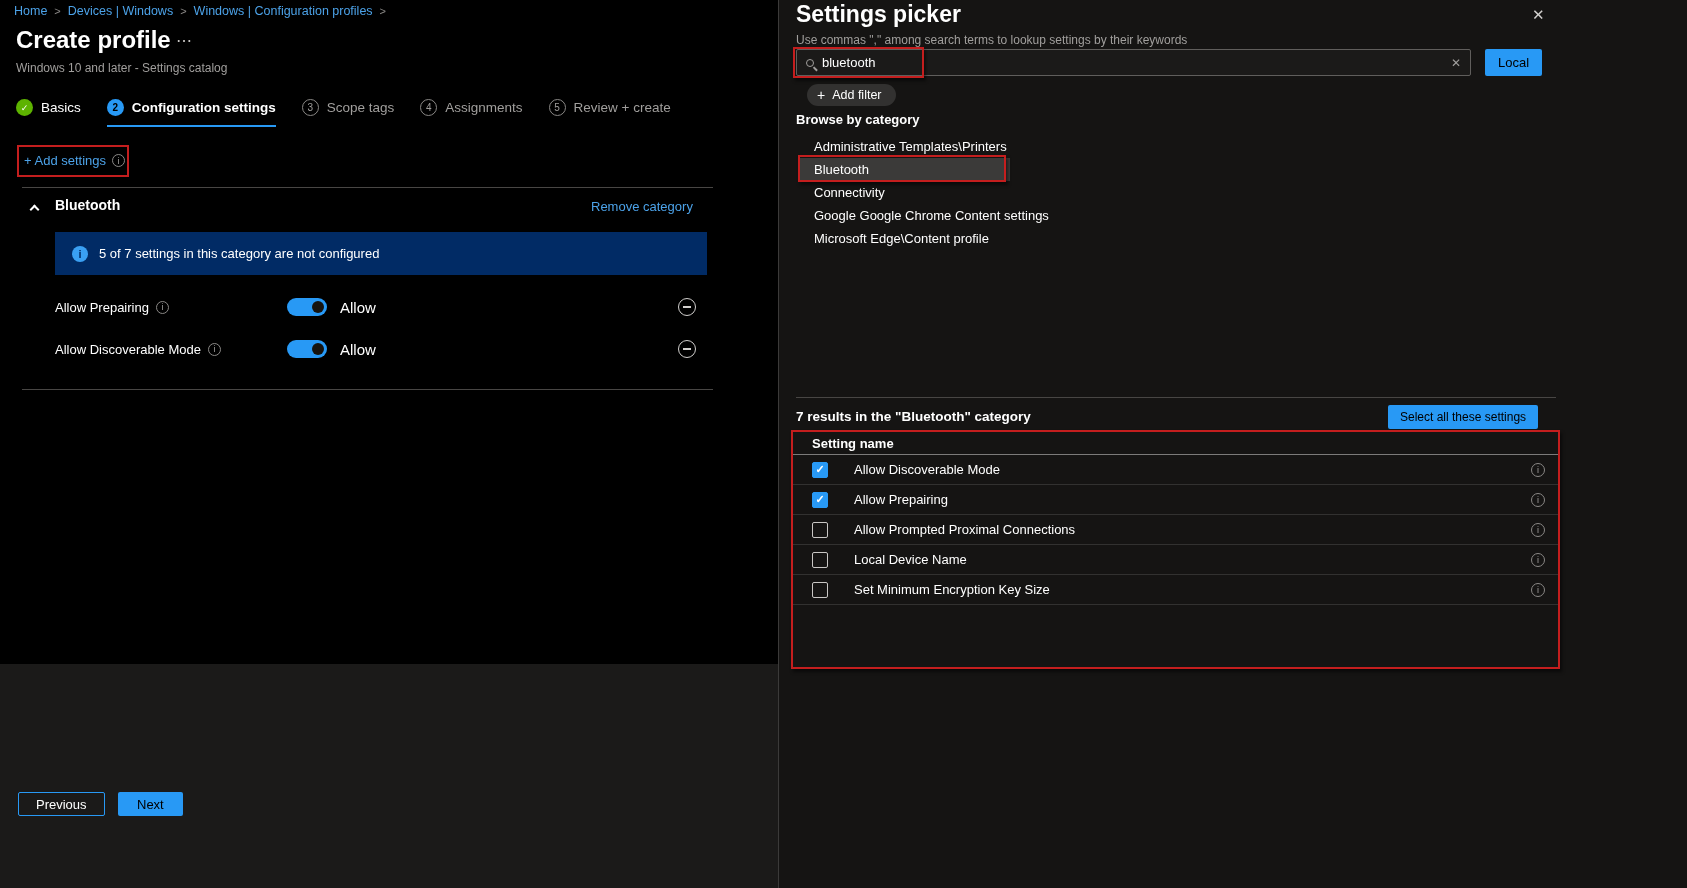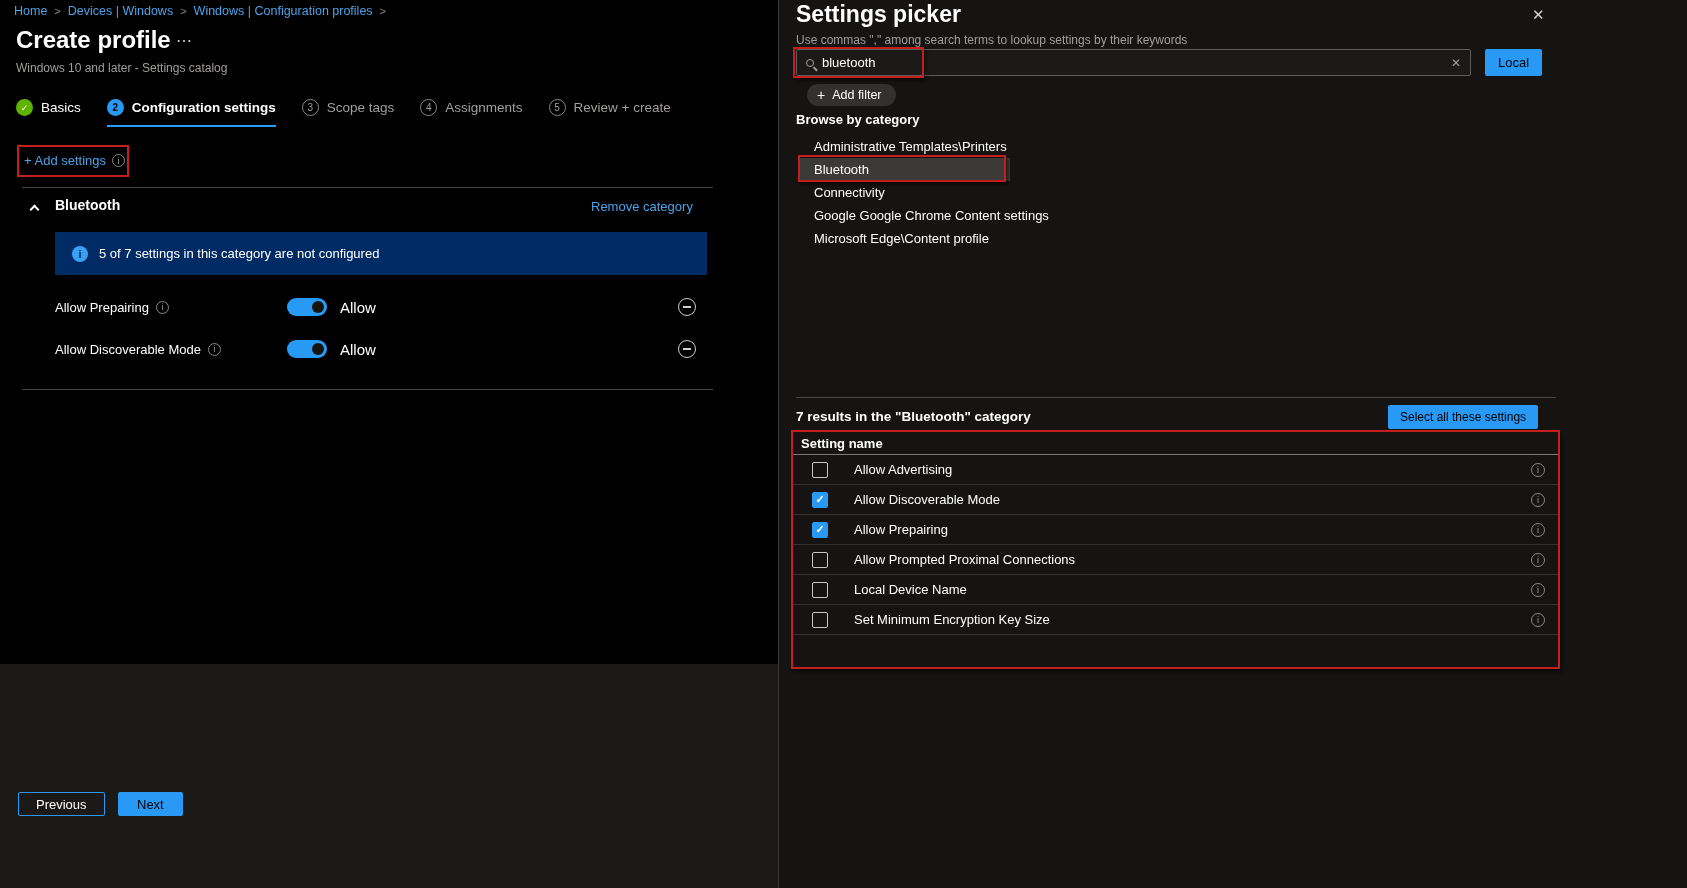--- a/index.html
+++ b/index.html
@@ -66,21 +66,21 @@
   .add-filter{position:absolute;left:28px;top:84px;height:22px;border-radius:11px;background:#323130;color:#fff;font-size:12.5px;display:flex;align-items:center;gap:7px;padding:0 14px 0 10px;cursor:pointer;}
   .plus{font-size:14px;line-height:1;}
   .browse-label{position:absolute;left:17px;top:112px;font-weight:700;font-size:13px;}
   .cat-list{position:absolute;left:21px;top:135px;width:210px;}
   .cat-item{height:23px;line-height:23px;padding-left:14px;font-size:13px;cursor:pointer;white-space:nowrap;}
   .cat-item.selected{background:#3b3a39;}
   .panel-divider{position:absolute;left:17px;top:397px;width:760px;height:1px;background:#484644;}
   .results-label{position:absolute;left:17px;top:409px;font-weight:700;font-size:13.5px;}
   .select-all{position:absolute;left:609px;top:405px;height:24px;padding:0 12px;background:#2899f5;color:#000;font-size:12px;text-align:right;}
   .results-table{position:absolute;left:14px;top:432px;width:765px;}
-  .t-header{height:23px;line-height:23px;padding-left:8px;font-weight:700;font-size:13px;border-bottom:1px solid #7c7b7a;}
+  .t-header{height:23px;line-height:23px;padding-left:19px;font-weight:700;font-size:13px;border-bottom:1px solid #7c7b7a;}
   .t-row{height:30px;display:flex;align-items:center;border-bottom:1px solid #323130;cursor:pointer;}
   .cbox{width:16px;height:16px;margin-left:19px;border:1px solid #c8c6c4;border-radius:2px;display:flex;align-items:center;justify-content:center;cursor:pointer;flex:none;}
   .cbox.checked{background:#2899f5;border-color:#2899f5;}
   .cbox.checked::after{content:"✓";color:#fff;font-size:11px;font-weight:700;}
   .t-label{margin-left:26px;font-size:13px;}
   .row-info{margin-left:auto;margin-right:13px;cursor:pointer;}
   
   .anno{position:absolute;border:2px solid #c41e1e;box-shadow:2px 3px 3px rgba(0,0,0,.5);pointer-events:none;z-index:40;}
   .a1{left:17px;top:145px;width:112px;height:32px;}
   .a2{left:793px;top:47px;width:131px;height:31px;}
@@ -192,25 +192,20 @@
   </div>
 
   <div class="panel-divider"></div>
   <div class="results-label">7 results in the "Bluetooth" category</div>
   <button class="select-all">Select all these settings</button>
 
   <div class="results-table">
     <div class="t-header">Setting name</div>
 
     <div class="t-row">
-      <span class="cbox"></span>
-      <span class="t-label">Allow Advertising</span>
-      <span class="i-circle i-lg row-info"></span>
-    </div>
-    <div class="t-row">
       <span class="cbox checked"></span>
       <span class="t-label">Allow Discoverable Mode</span>
       <span class="i-circle i-lg row-info"></span>
     </div>
     <div class="t-row">
       <span class="cbox checked"></span>
       <span class="t-label">Allow Prepairing</span>
       <span class="i-circle i-lg row-info"></span>
     </div>
     <div class="t-row">

